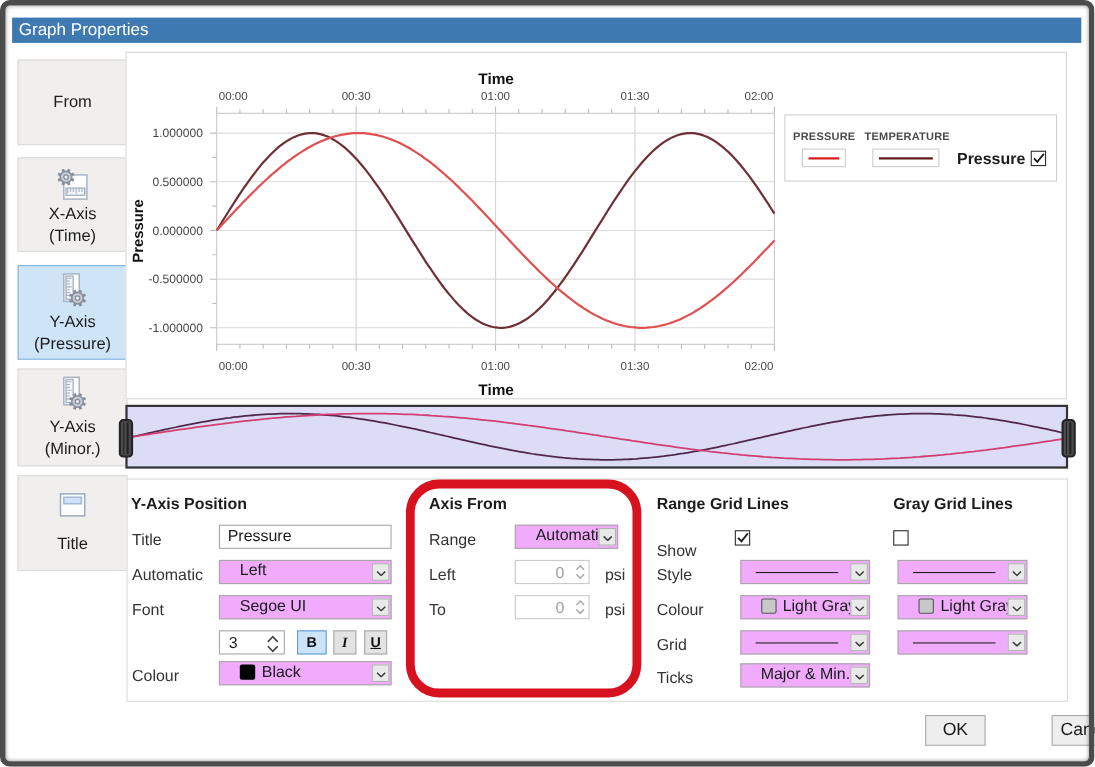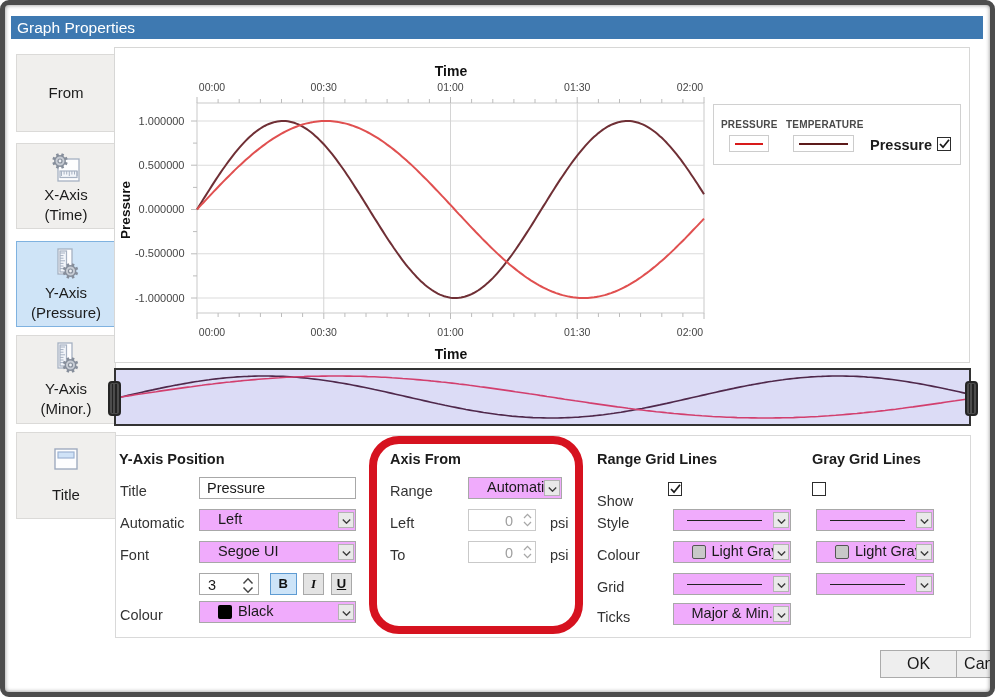--- a/index.html
+++ b/index.html
@@ -385,14 +385,14 @@
 <div class="dd" style="left:816px;top:573px;width:118px;height:21.5px">
     <span class="line"></span>
     <span class="ddarw">
       <svg width="9" height="5" viewBox="0 0 9 5">
         <polyline points="0.8,0.6 4.5,4.2 8.2,0.6" fill="none" stroke="#3c3c3c" stroke-width="1.4"></polyline>
       </svg>
     </span>
   </div>
 
 <div id="redbox"></div>
-<div class="okbtn" style="left:880px;width:77px">OK</div>
+<div class="okbtn" style="left:841px;width:55px">OK</div>
 <div class="okbtn" style="left:956px;width:66px">Cancel</div>
 <div id="frame"></div>
 </body></html>

